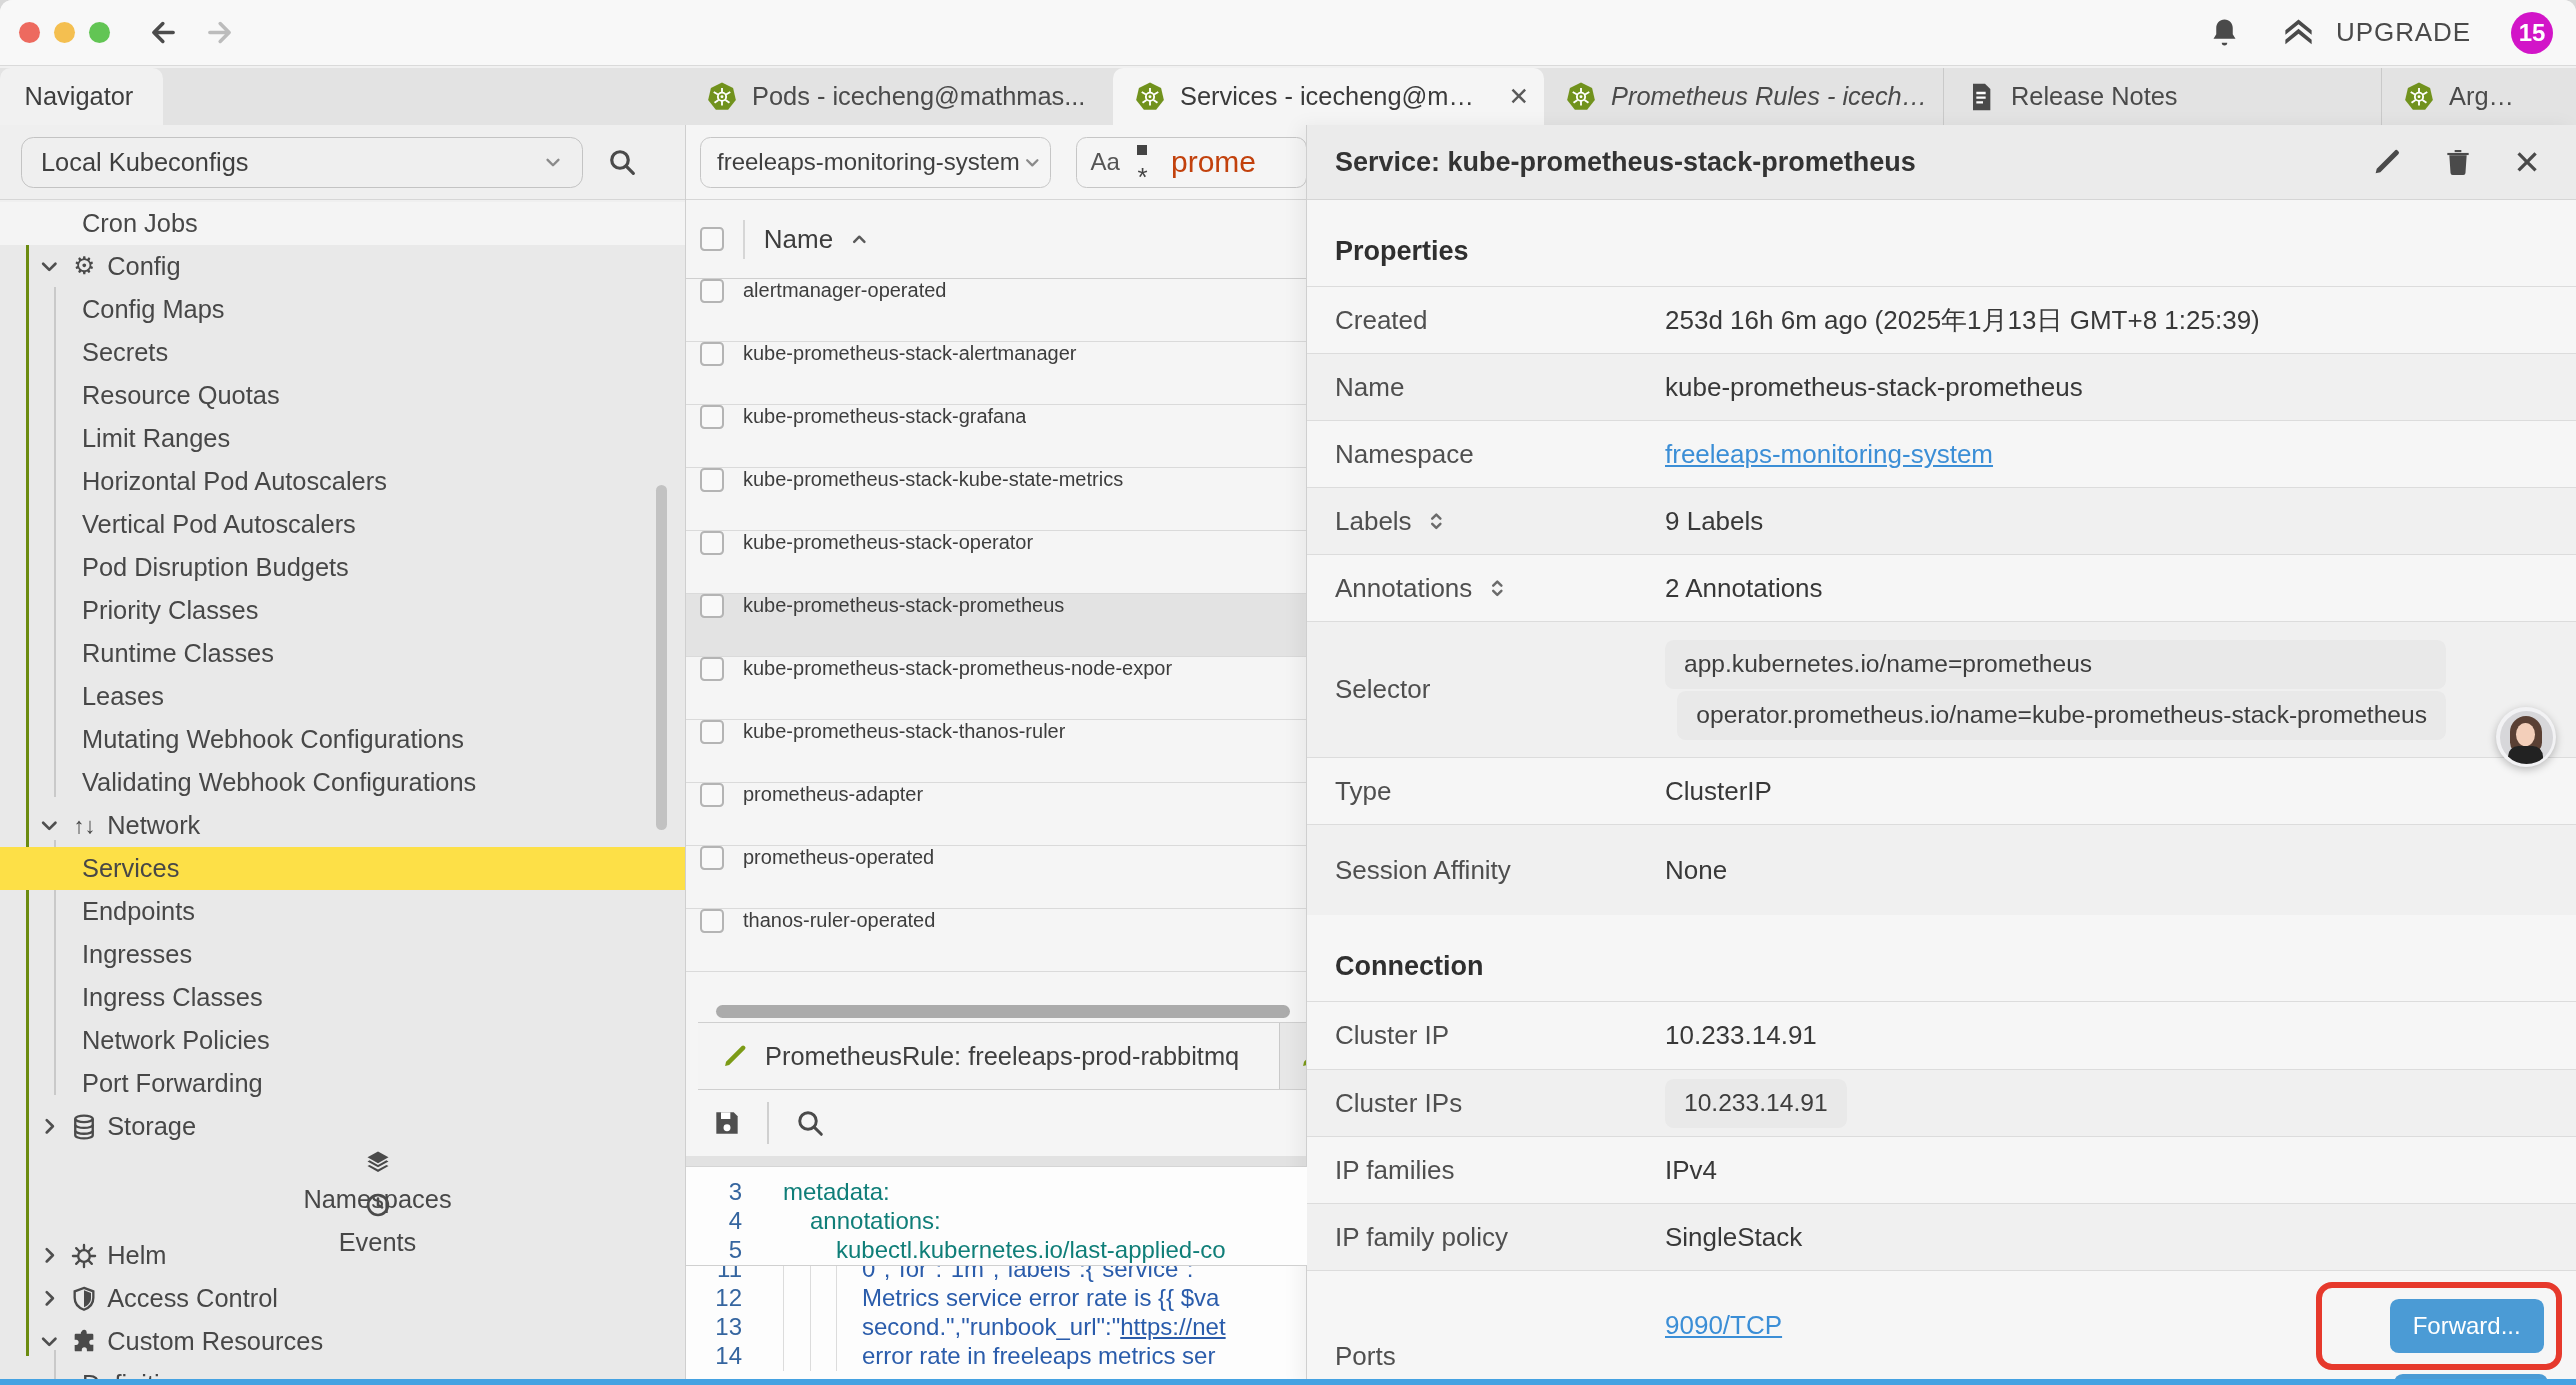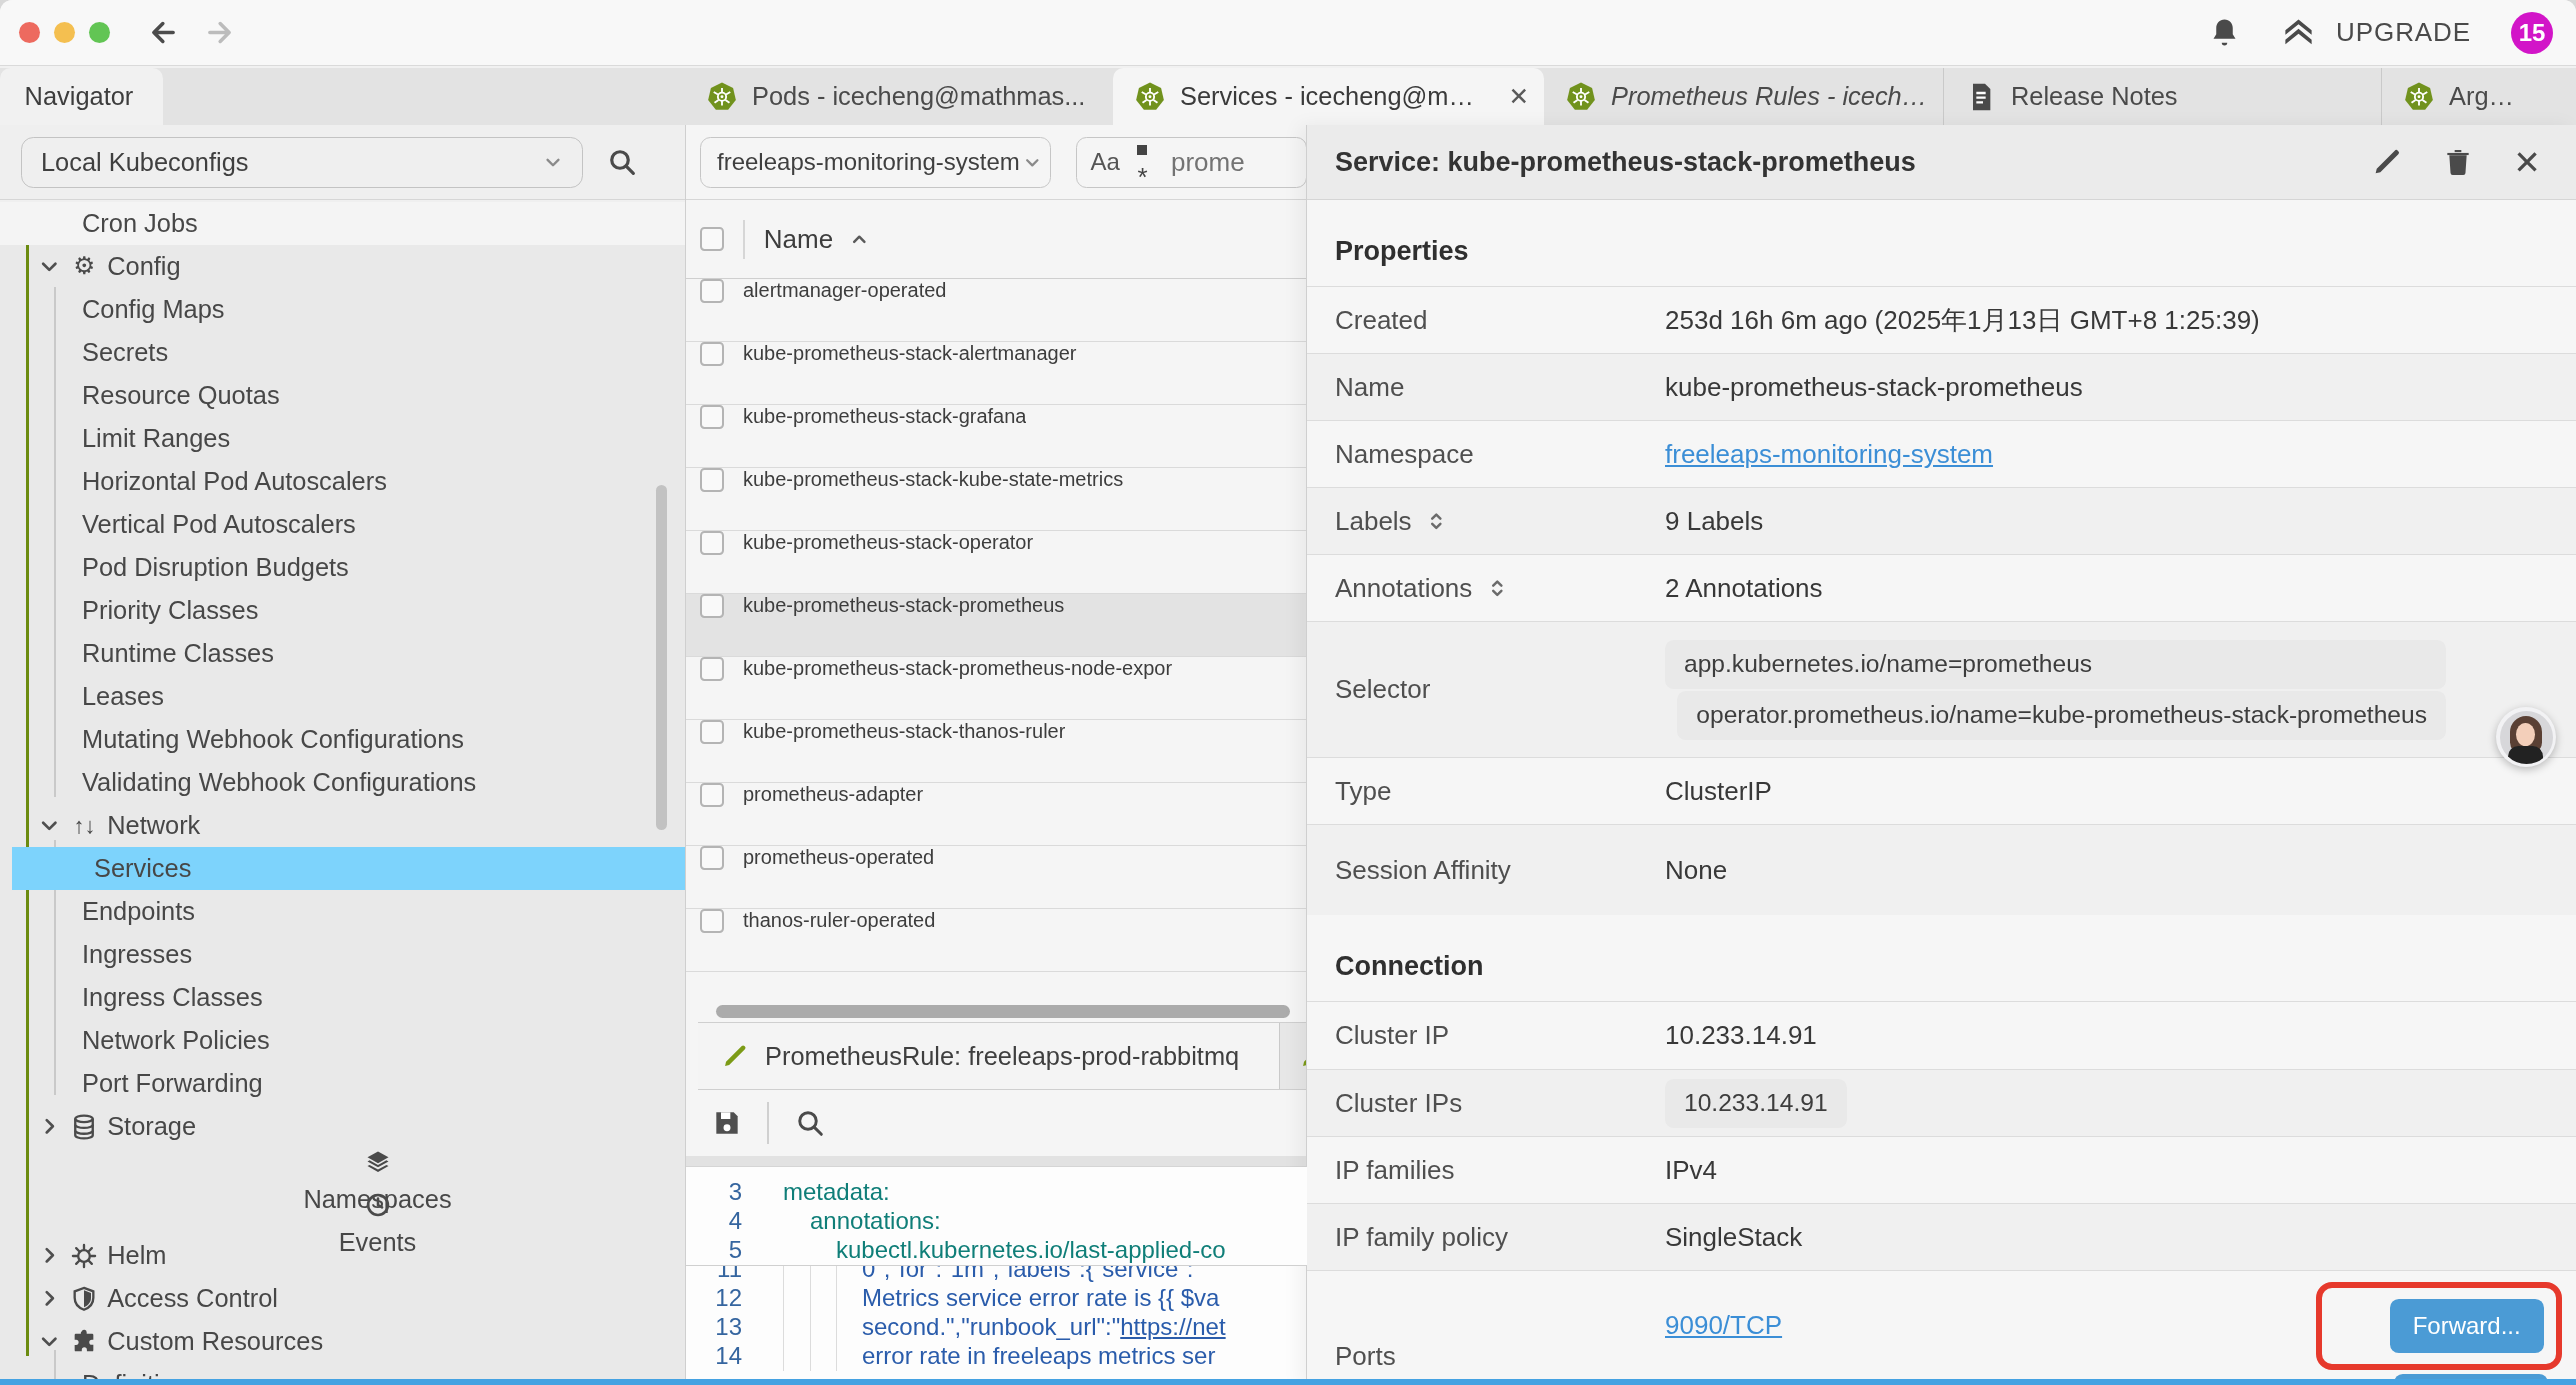--- a/index.html
+++ b/index.html
@@ -42,40 +42,40 @@
                      display:flex;align-items:center;padding:0 16px 0 19px;font-size:25.4px;color:#3f3f3f;}
   #kubeconfig-select .chev{margin-left:auto;}
   #tree{position:absolute;left:0;top:77px;width:685px;height:1184px;background:#e9e9e9;}
   .guide{position:absolute;width:2.6px;background:#6b8b10;}
   .guide.gray{width:1.8px;background:#c9c9c9;}
   .trow{height:43px;display:flex;align-items:center;font-size:25.4px;color:#474747;position:relative;}
   .trow.leaf{padding-left:82px;}
   .trow.group{padding-left:37px;gap:8.8px;}
   .trow.item{padding-left:70px;gap:8.8px;flex-direction:column;}
   .trow.hl{background:#f4f4f4;}
-  .trow.sel{background:#7dd3fc;margin-left:12px;}
+  .trow.sel{background:#fde047;}
   .trow .icon{width:30px;height:30px;color:#4a4a4a;}
   .trow .chev{width:26px;height:26px;}
   .txticon{font-size:24.6px;color:#4a4a4a;line-height:1;}
   #sb-scroll{position:absolute;left:656px;top:360px;width:11.4px;height:345px;border-radius:6.1px;background:#c2c2c2;}
 
   
   #mid{position:absolute;left:685px;top:125px;width:622px;height:1261px;background:#f5f5f5;
        border-left:1.8px solid #cfcfcf;overflow:hidden;}
   #filterbar{position:absolute;left:0;top:0;width:100%;height:75px;border-bottom:1.8px solid #d6d6d6;
              display:flex;align-items:center;gap:24.6px;padding-left:14px;}
   #ns-select{width:351px;height:51px;border:1.8px solid #c6c6c6;border-radius:10.5px;display:flex;
              align-items:center;padding:0 12.3px 0 16px;font-size:24px;color:#3f3f3f;white-space:nowrap;}
   #ns-select .chev{margin-left:auto;}
   #filterbox{width:289px;height:51px;border:1.8px solid #c6c6c6;border-radius:10.5px;display:flex;
              align-items:center;gap:17.5px;padding:0 14px;}
   #filterbox .tog{font-size:24px;color:#555;}
   #regex-icon{font-size:26px;color:#444;}
   #regex-icon .sq{display:inline-block;width:9.6px;height:9.6px;background:#444;margin-right:1.8px;}
-  #filter-input{border:none;outline:none;background:transparent;font-size:26px;color:#737373;width:123px;}
+  #filter-input{border:none;outline:none;background:transparent;font-size:30px;color:#c2410c;width:123px;}
   #thead{position:absolute;left:0;top:75px;width:100%;height:79px;display:flex;align-items:center;
          border-bottom:1.8px solid #cfcfcf;}
   .cb{width:24px;height:24px;border:2.2px solid #b4b4b4;border-radius:4.4px;background:#f9f9f9;
       margin-left:14px;flex:0 0 auto;}
   #thead .vsep{width:1.8px;height:39px;background:#d6d6d6;margin-left:19px;}
   #thead .colname{margin-left:19px;font-size:26px;color:#3d3d3d;}
   #thead .caret{width:24.6px;height:24.6px;margin-left:14px;}
   #tbody{position:absolute;left:0;top:154px;width:100%;}
   .lrow{height:63px;display:flex;align-items:flex-start;border-bottom:1.3px solid #dadada;
         font-size:20px;color:#3d3d3d;white-space:nowrap;}

